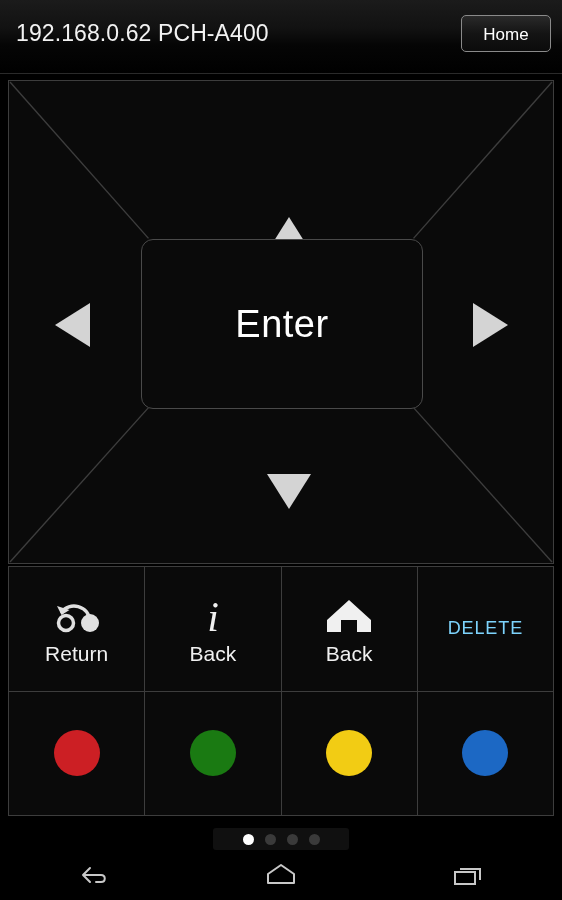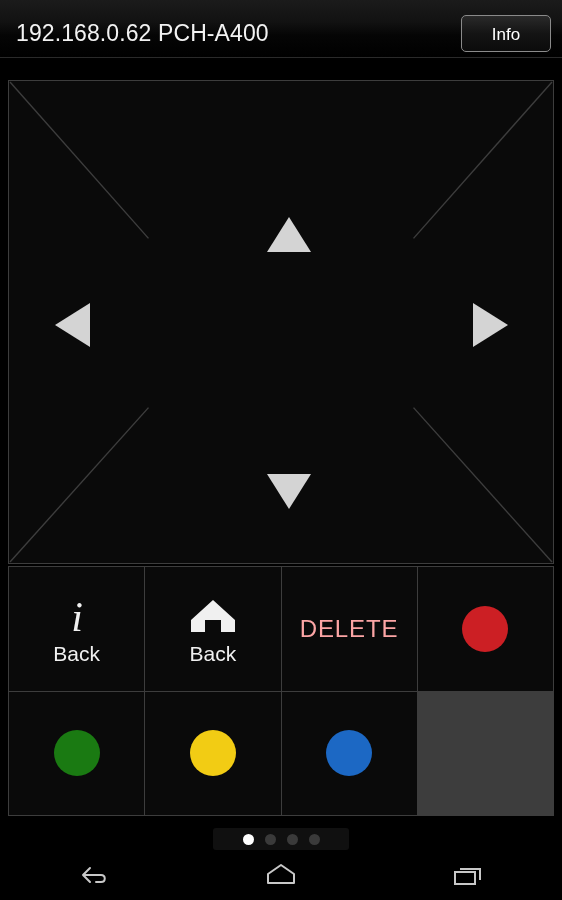--- a/index.html
+++ b/index.html
@@ -20,21 +20,21 @@
     width: 562px;
     height: 900px;
     background: #000000;
   }
 
   
   .titlebar {
     position: absolute;
     left: 0; top: 0;
     width: 562px;
-    height: 58px;
+    height: 74px;
     background: linear-gradient(180deg, #1b1b1b 0%, #121212 38%, #050505 62%, #000000 100%);
     border-bottom: 1px solid #2a2a2a;
     box-sizing: border-box;
   }
   .titlebar-text {
     position: absolute;
     left: 16px;
     top: 20px;
     font-size: 23px;
     color: #f2f2f2;
@@ -154,22 +154,22 @@
     align-items: center;
     justify-content: center;
     margin-bottom: 2px;
   }
   .fn-label {
     color: #f0f0f0;
     font-size: 21px;
     line-height: 24px;
   }
   .fn-text-only {
-    color: #fca5a5;
-    font-size: 24px;
+    color: #7dd3fc;
+    font-size: 18px;
     letter-spacing: 0.9px;
   }
   .color-dot {
     width: 46px;
     height: 46px;
     border-radius: 50%;
   }
 
   
   .page-indicator {
@@ -213,40 +213,54 @@
     justify-content: center;
   }
 </style>
 </head>
 <body>
 
 <div id="app">
 
   <div class="titlebar">
     <div class="titlebar-text">192.168.0.62 PCH-A400</div>
-    <div class="back-button">Info</div>
+    <div class="back-button">Home</div>
   </div>
 
   <div class="dpad">
     <svg class="dpad-svg" viewBox="0 0 546 484" preserveAspectRatio="none">
       <line x1="1" y1="1" x2="140" y2="158" stroke="#3d3d3d" stroke-width="1.4"></line>
       <line x1="545" y1="1" x2="406" y2="158" stroke="#3d3d3d" stroke-width="1.4"></line>
       <line x1="1" y1="483" x2="140" y2="328" stroke="#3d3d3d" stroke-width="1.4"></line>
       <line x1="545" y1="483" x2="406" y2="328" stroke="#3d3d3d" stroke-width="1.4"></line>
     </svg>
 
     <div class="arrow arrow-up"></div>
     <div class="arrow arrow-down"></div>
     <div class="arrow arrow-left"></div>
     <div class="arrow arrow-right"></div>
 
+    <div class="enter-btn">
+      <span class="enter-label">Enter</span>
+    </div>
   </div>
 
   <div class="fn-grid">
 
+    <div class="fn-cell">
+      <div class="fn-icon">
+        <svg width="50" height="36" viewBox="0 0 50 36">
+          <circle cx="38" cy="25" r="9" fill="#e0e0e0"></circle>
+          <circle cx="14" cy="25" r="7.5" fill="none" stroke="#e0e0e0" stroke-width="3.5"></circle>
+          <path d="M 38 25 C 38 6, 16 4, 10 14" fill="none" stroke="#e0e0e0" stroke-width="3.5" stroke-linecap="round"></path>
+          <path d="M 5 8 L 9.5 17 L 17.5 12 Z" fill="#e0e0e0"></path>
+        </svg>
+      </div>
+      <div class="fn-label">Return</div>
+    </div>
 
     <div class="fn-cell">
       <div class="fn-icon">
         <svg width="40" height="42" viewBox="0 0 40 42">
           <text x="20" y="36" font-family="'Liberation Serif', serif" font-style="italic" font-size="42" fill="#f0f0f0" text-anchor="middle">i</text>
         </svg>
       </div>
       <div class="fn-label">Back</div>
     </div>
 

